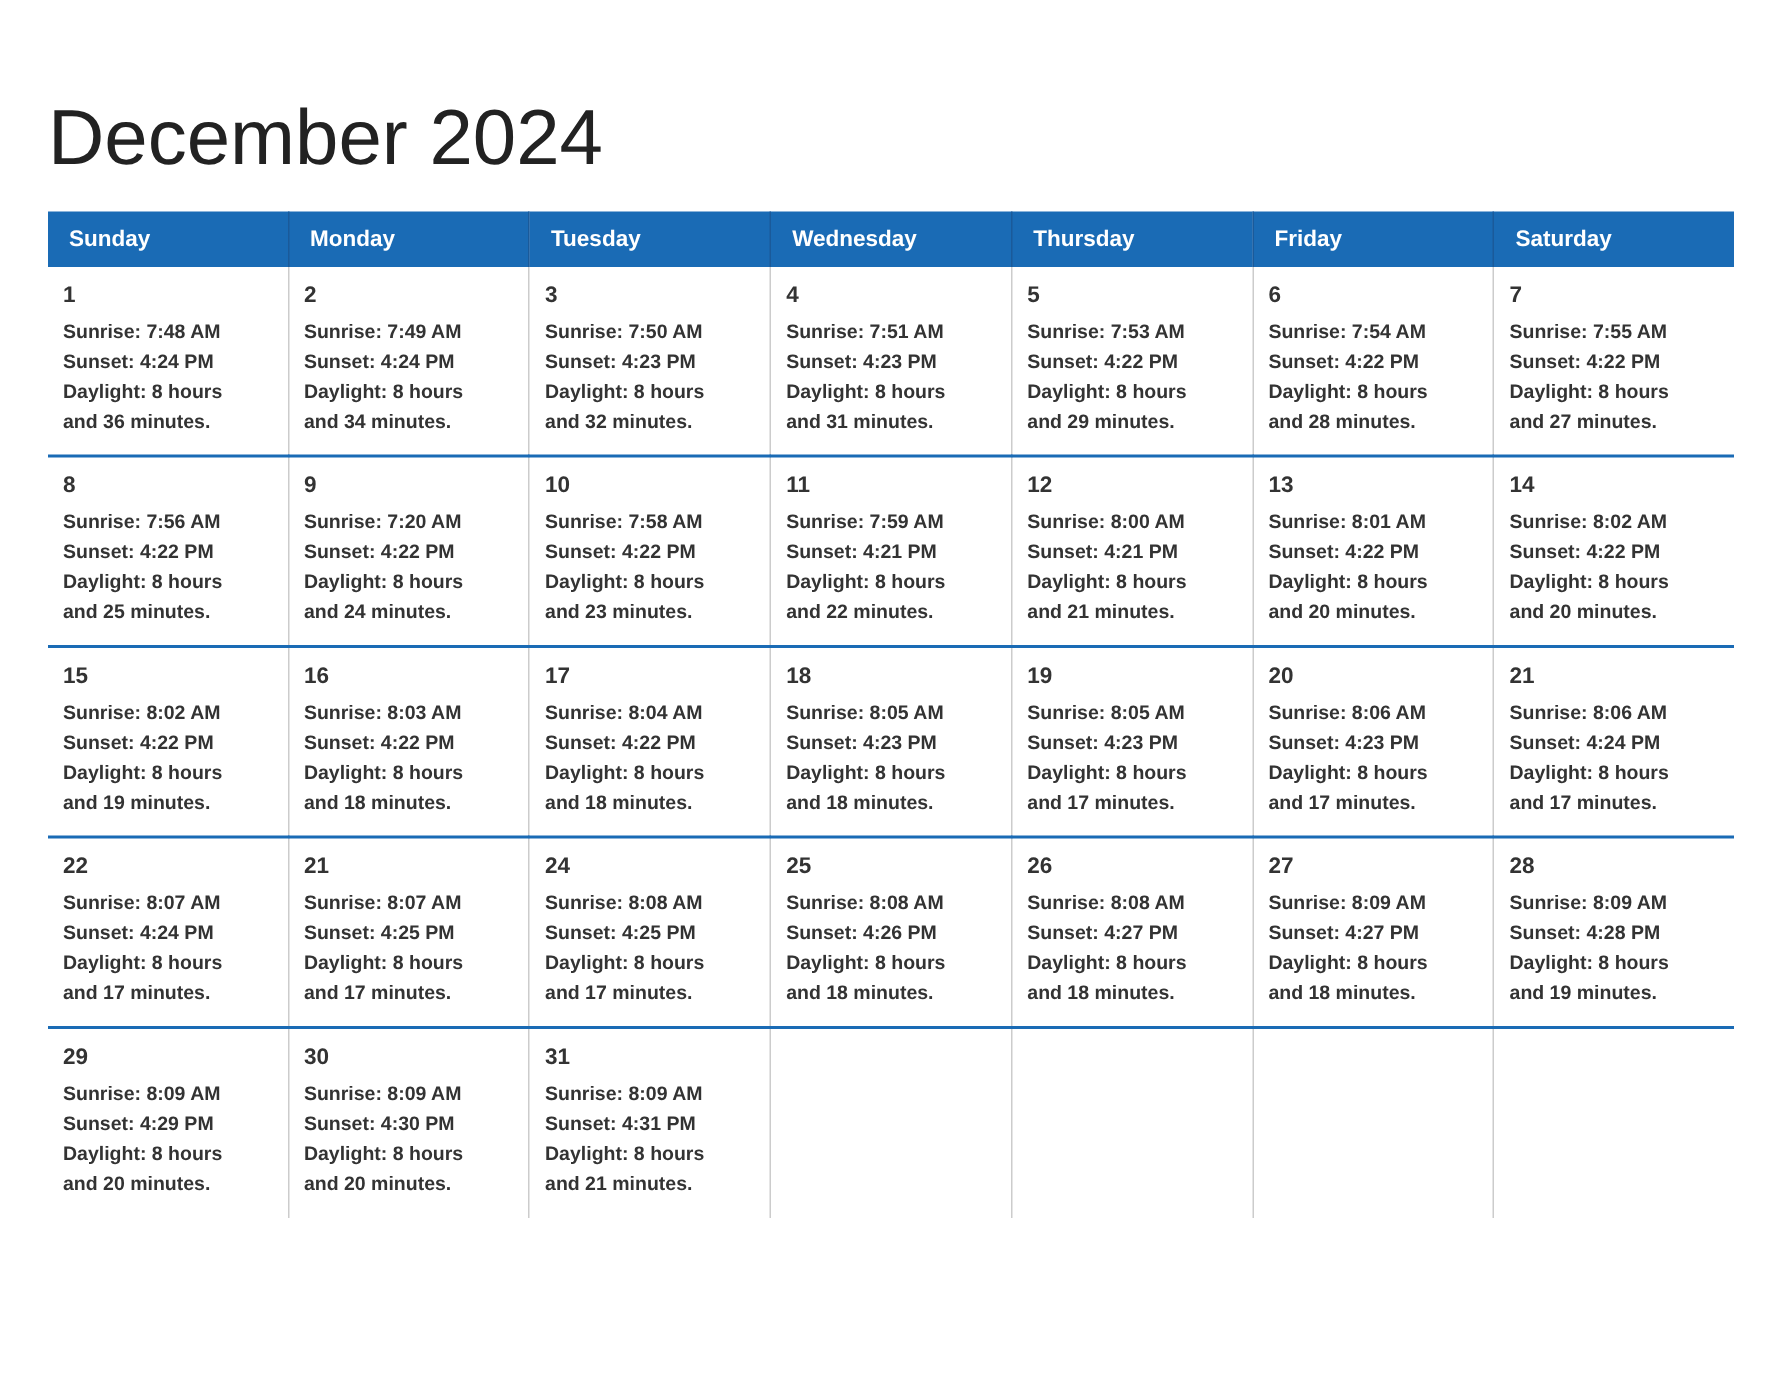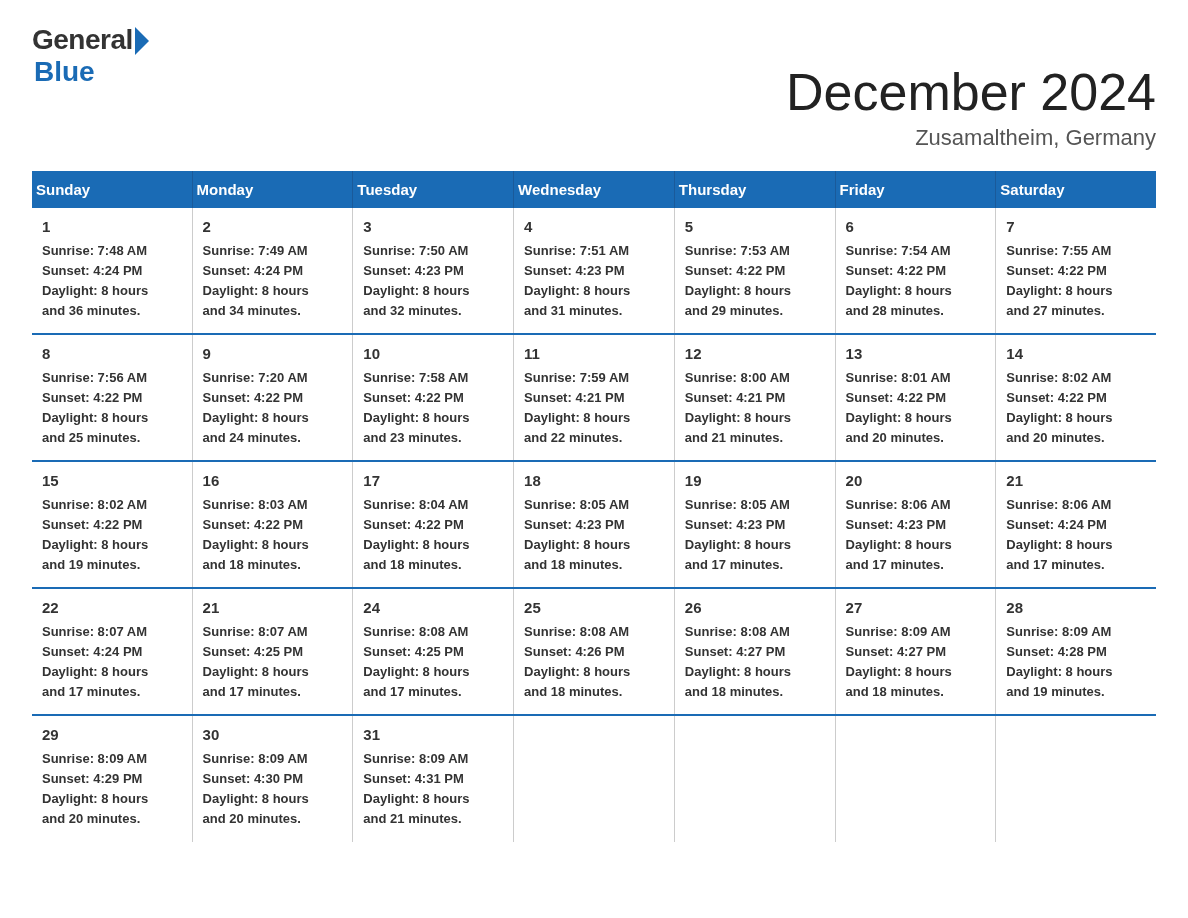--- a/index.html
+++ b/index.html
@@ -63,21 +63,21 @@
       margin-top: 4px;
     }
     table {
       width: 100%;
       border-collapse: collapse;
       font-size: 13.5px;
     }
     thead tr th {
       background-color: #1a6bb5;
       color: #ffffff;
-      padding: 10px 4px;
+      padding: 10px 14px;
       text-align: left;
       font-weight: 600;
       font-size: 15px;
       border-right: 1px solid #1a5a9a;
     }
     thead tr th:last-child {
       border-right: none;
     }
     tbody tr {
       border-bottom: 2px solid #1a6bb5;
@@ -106,30 +106,22 @@
       font-weight: bold;
     }
     tbody tr:last-child {
       border-bottom: none;
     }
   </style>
 </head>
 <body>
 
 <div class="header">
-  <div class="logo">
-    <div class="logo-top">
-      <span class="logo-general">General</span>
-      <div class="logo-arrow"></div>
-    </div>
-    <span class="logo-blue">Blue</span>
-  </div>
   <div class="title-block">
     <h1>December 2024</h1>
-    <h2>Zusamaltheim, Germany</h2>
   </div>
 </div>
 
 <table>
   <thead>
     <tr>
     <th>Sunday</th>
         <th>Monday</th>
         <th>Tuesday</th>
         <th>Wednesday</th>

